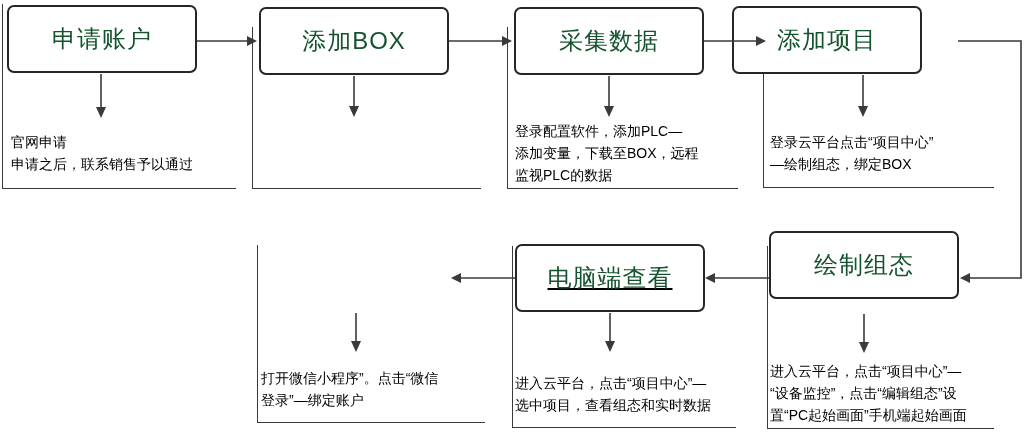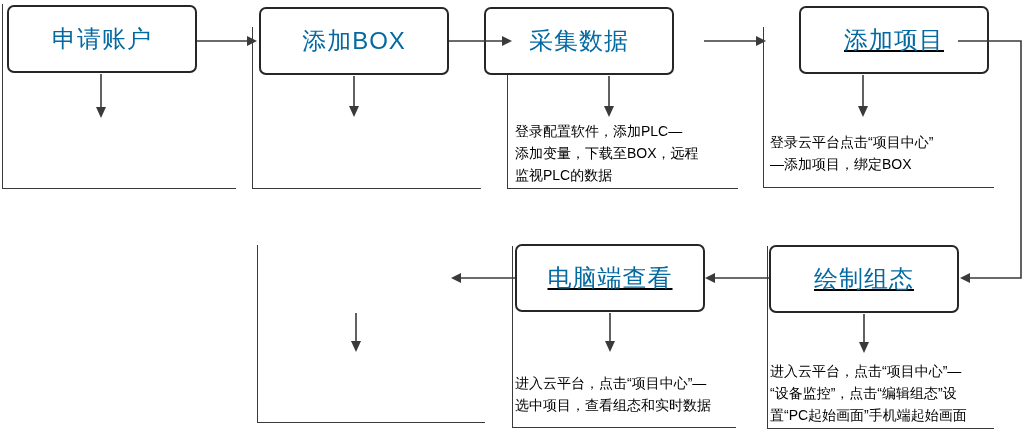--- a/index.html
+++ b/index.html
@@ -22,21 +22,21 @@
     background:#ffffff;
     border:2px solid #262626;
     border-radius:7px;
     display:flex;align-items:center;justify-content:center;
     box-sizing:border-box;
     z-index:2;
   }
   .node-box span{
     font-size:24px;
     letter-spacing:1px;
-    color:#0369a1;
+    color:#14532d;
     white-space:nowrap;
   }
   .desc{
     position:absolute;
     width:260px;
     font-size:14px;
     line-height:22px;
     white-space:pre-line;
     color:#000000;
     z-index:1;
@@ -58,43 +58,47 @@
   <div class="frame" style="left:767px;top:246px;width:226px;height:182px;"></div>
   <div class="frame" style="left:512px;top:246px;width:223px;height:181px;"></div>
   <div class="frame" style="left:257px;top:245px;width:227px;height:177px;"></div>
 
   <div class="node-box" style="left:7px;top:5px;">
     <span>申请账户</span>
   </div>
   <div class="node-box" style="left:259px;top:7px;">
     <span>添加BOX</span>
   </div>
-  <div class="node-box" style="left:484px;top:7px;">
+  <div class="node-box" style="left:514px;top:7px;">
     <span>采集数据</span>
   </div>
-  <div class="node-box" style="left:799px;top:6px;text-decoration:underline;">
+  <div class="node-box" style="left:732px;top:6px;">
     <span>添加项目</span>
   </div>
-  <div class="node-box" style="left:769px;top:245px;text-decoration:underline;">
+  <div class="node-box" style="left:769px;top:231px;">
     <span>绘制组态</span>
   </div>
   <div class="node-box" style="left:515px;top:244px;text-decoration:underline;">
     <span>电脑端查看</span>
   </div>
 
+  <div class="desc" style="left:11px;top:131px;">官网申请
+申请之后，联系销售予以通过</div>
   <div class="desc" style="left:515px;top:120px;">登录配置软件，添加PLC—
 添加变量，下载至BOX，远程
 监视PLC的数据</div>
   <div class="desc" style="left:770px;top:131px;">登录云平台点击“项目中心”
-—添加项目，绑定BOX</div>
+—绘制组态，绑定BOX</div>
   <div class="desc" style="left:770px;top:360px;">进入云平台，点击“项目中心”—
 “设备监控”，点击“编辑组态”设
 置“PC起始画面”手机端起始画面</div>
   <div class="desc" style="left:515px;top:372px;">进入云平台，点击“项目中心”—
 选中项目，查看组态和实时数据</div>
+  <div class="desc" style="left:261px;top:367px;">打开微信小程序”。点击“微信
+登录”—绑定账户</div>
 
   <svg class="arrows" width="1031" height="433" viewBox="0 0 1031 433">
     <g stroke="#3a3a3a" stroke-width="1.6" fill="#3a3a3a">
 
       <g>
         <line x1="197" y1="41" x2="247" y2="41"></line>
         <polygon points="247,36 257,41 247,46" stroke="none"></polygon>
       </g>
       <g>
         <line x1="449" y1="41" x2="502" y2="41"></line>

